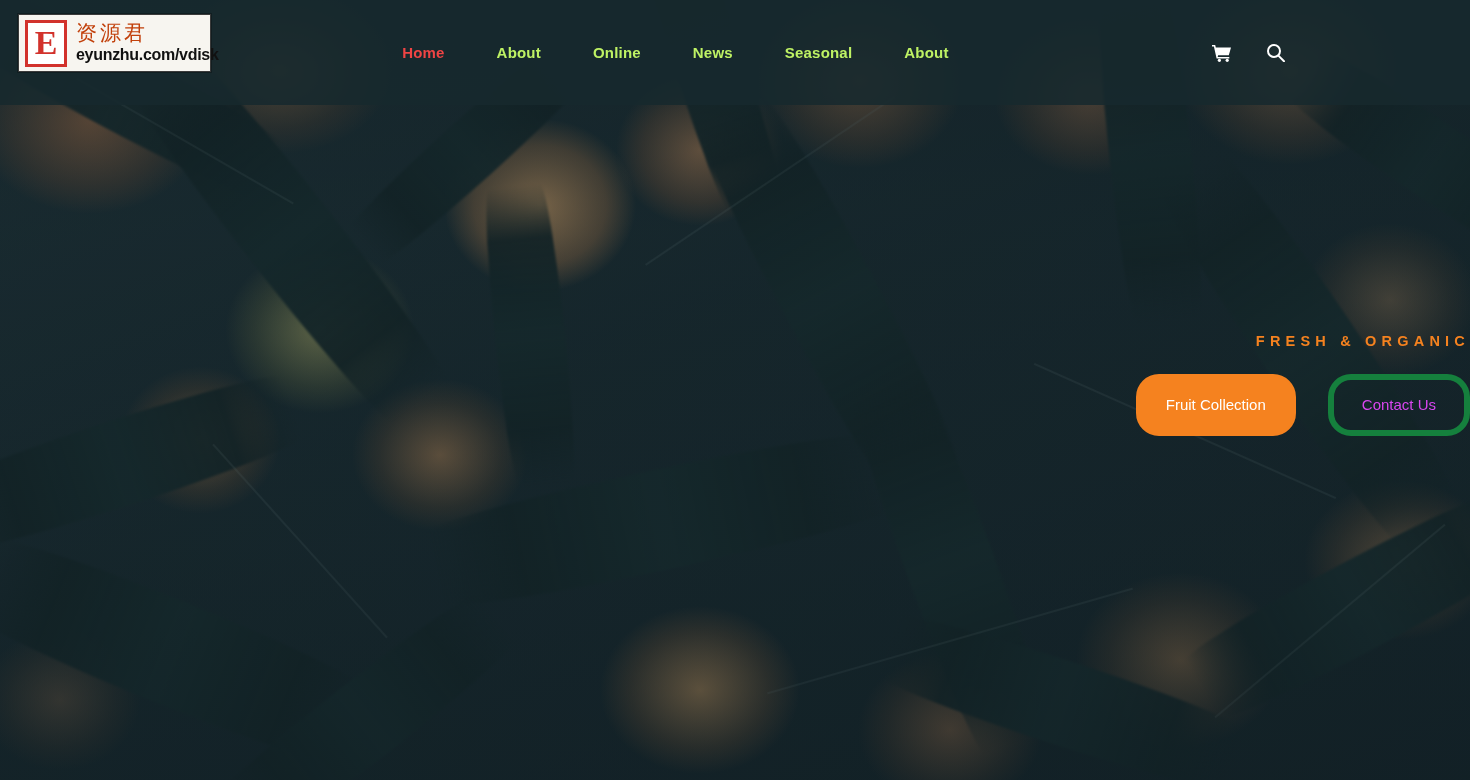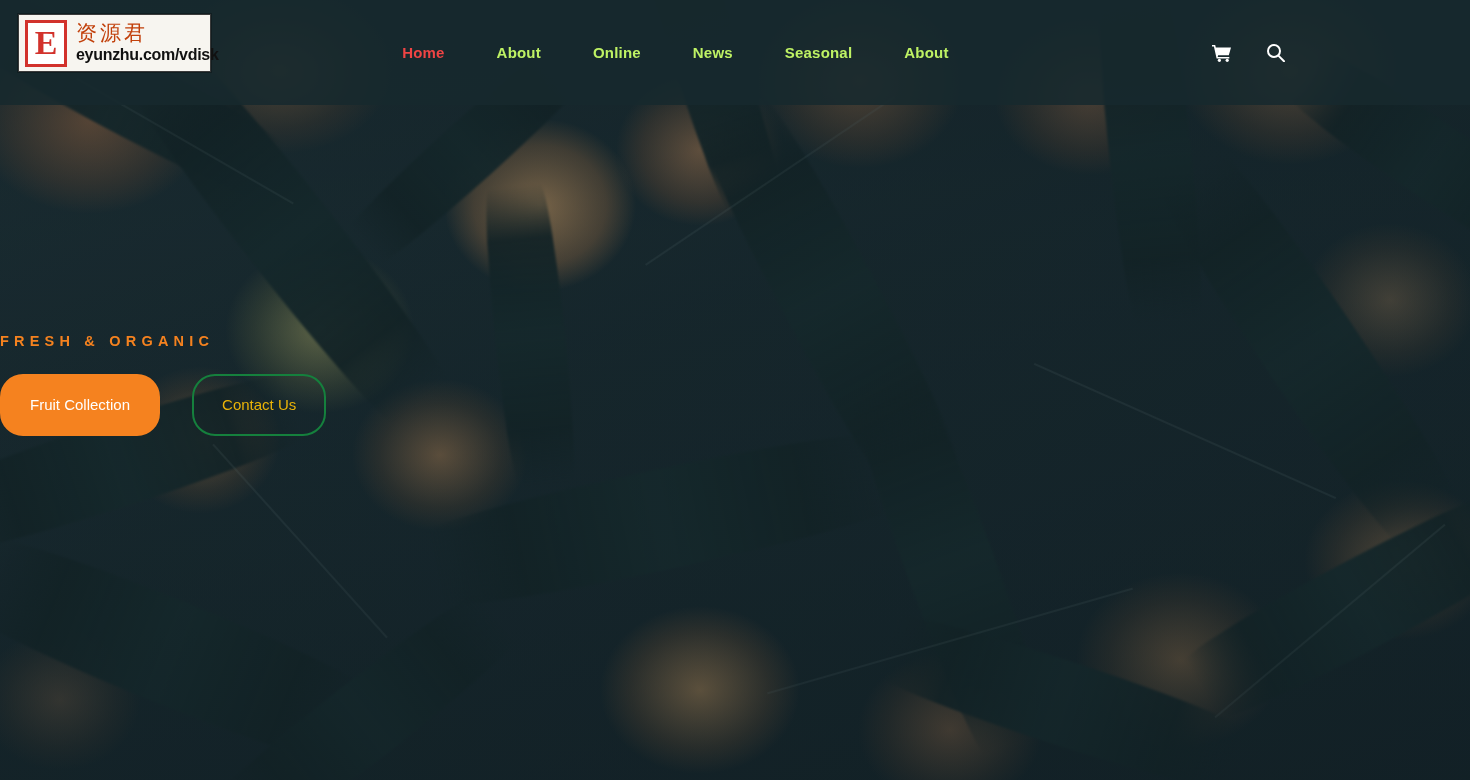--- a/index.html
+++ b/index.html
@@ -113,21 +113,21 @@
     width:20px; height:20px; color:#ffffff;
     display:flex; align-items:center; justify-content:center;
     cursor:pointer;
   }
   .hicon svg { display:block; }
 
   
   .hero-content {
     position:absolute; left:0; right:0; top:0; bottom:0;
     display:flex; flex-direction:column;
-    align-items:flex-start; justify-content:center;
+    align-items:flex-end; justify-content:center;
     z-index:20;
     padding-bottom:12px;
   }
   .eyebrow {
     color:#f5821f;
     font-size:14.5px; font-weight:700;
     letter-spacing:5.2px;
     margin-bottom:25px;
     text-transform:uppercase;
   }
@@ -148,21 +148,21 @@
     border-radius:23px;
     font-size:15px; font-weight:500;
     text-decoration:none;
     cursor:pointer;
     white-space:nowrap;
   }
   .btn-primary {
     background:#f5821f; color:#ffffff; border:2px solid #f5821f;
   }
   .btn-ghost {
-    background:transparent; color:#eab308; border:2px solid #15803d;
+    background:transparent; color:#d946ef; border:6px solid #15803d;
   }
 
   
   .watermark {
     position:absolute; left:18px; top:14px;
     width:193px; height:58px;
     background:#f7f5f0;
     border:1px solid #3a3a3a;
     z-index:60;
     display:flex; align-items:center;

